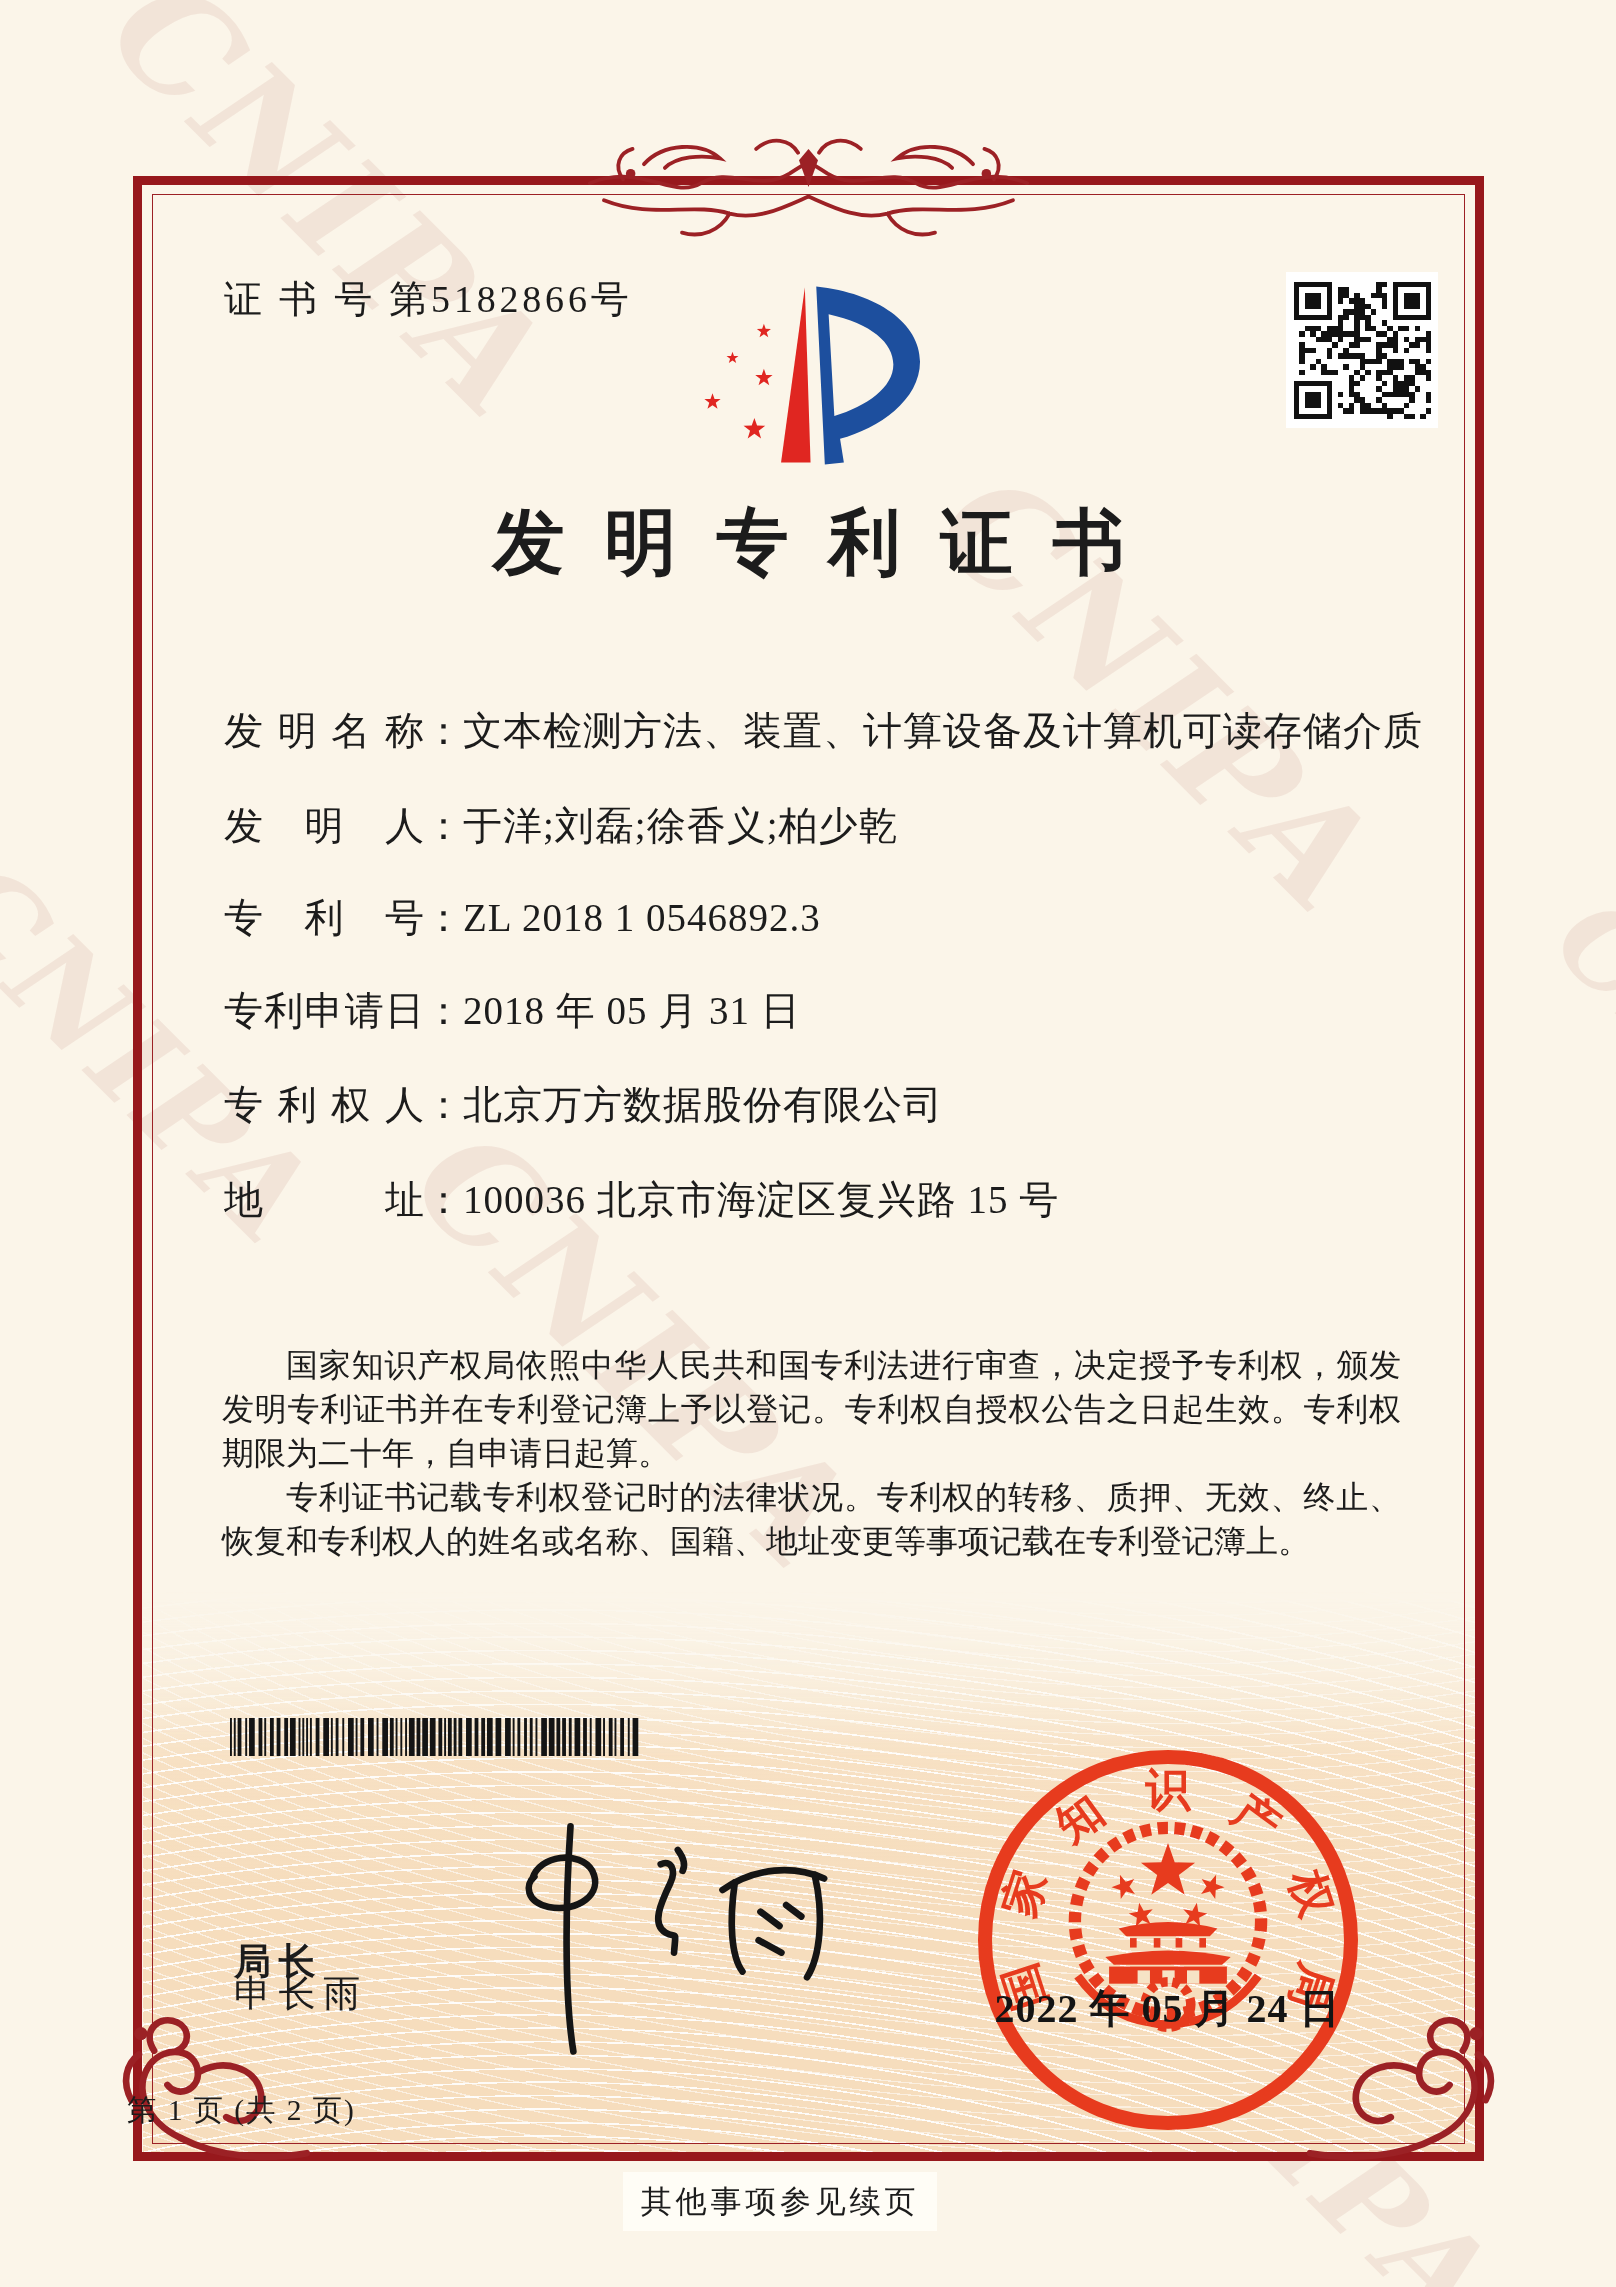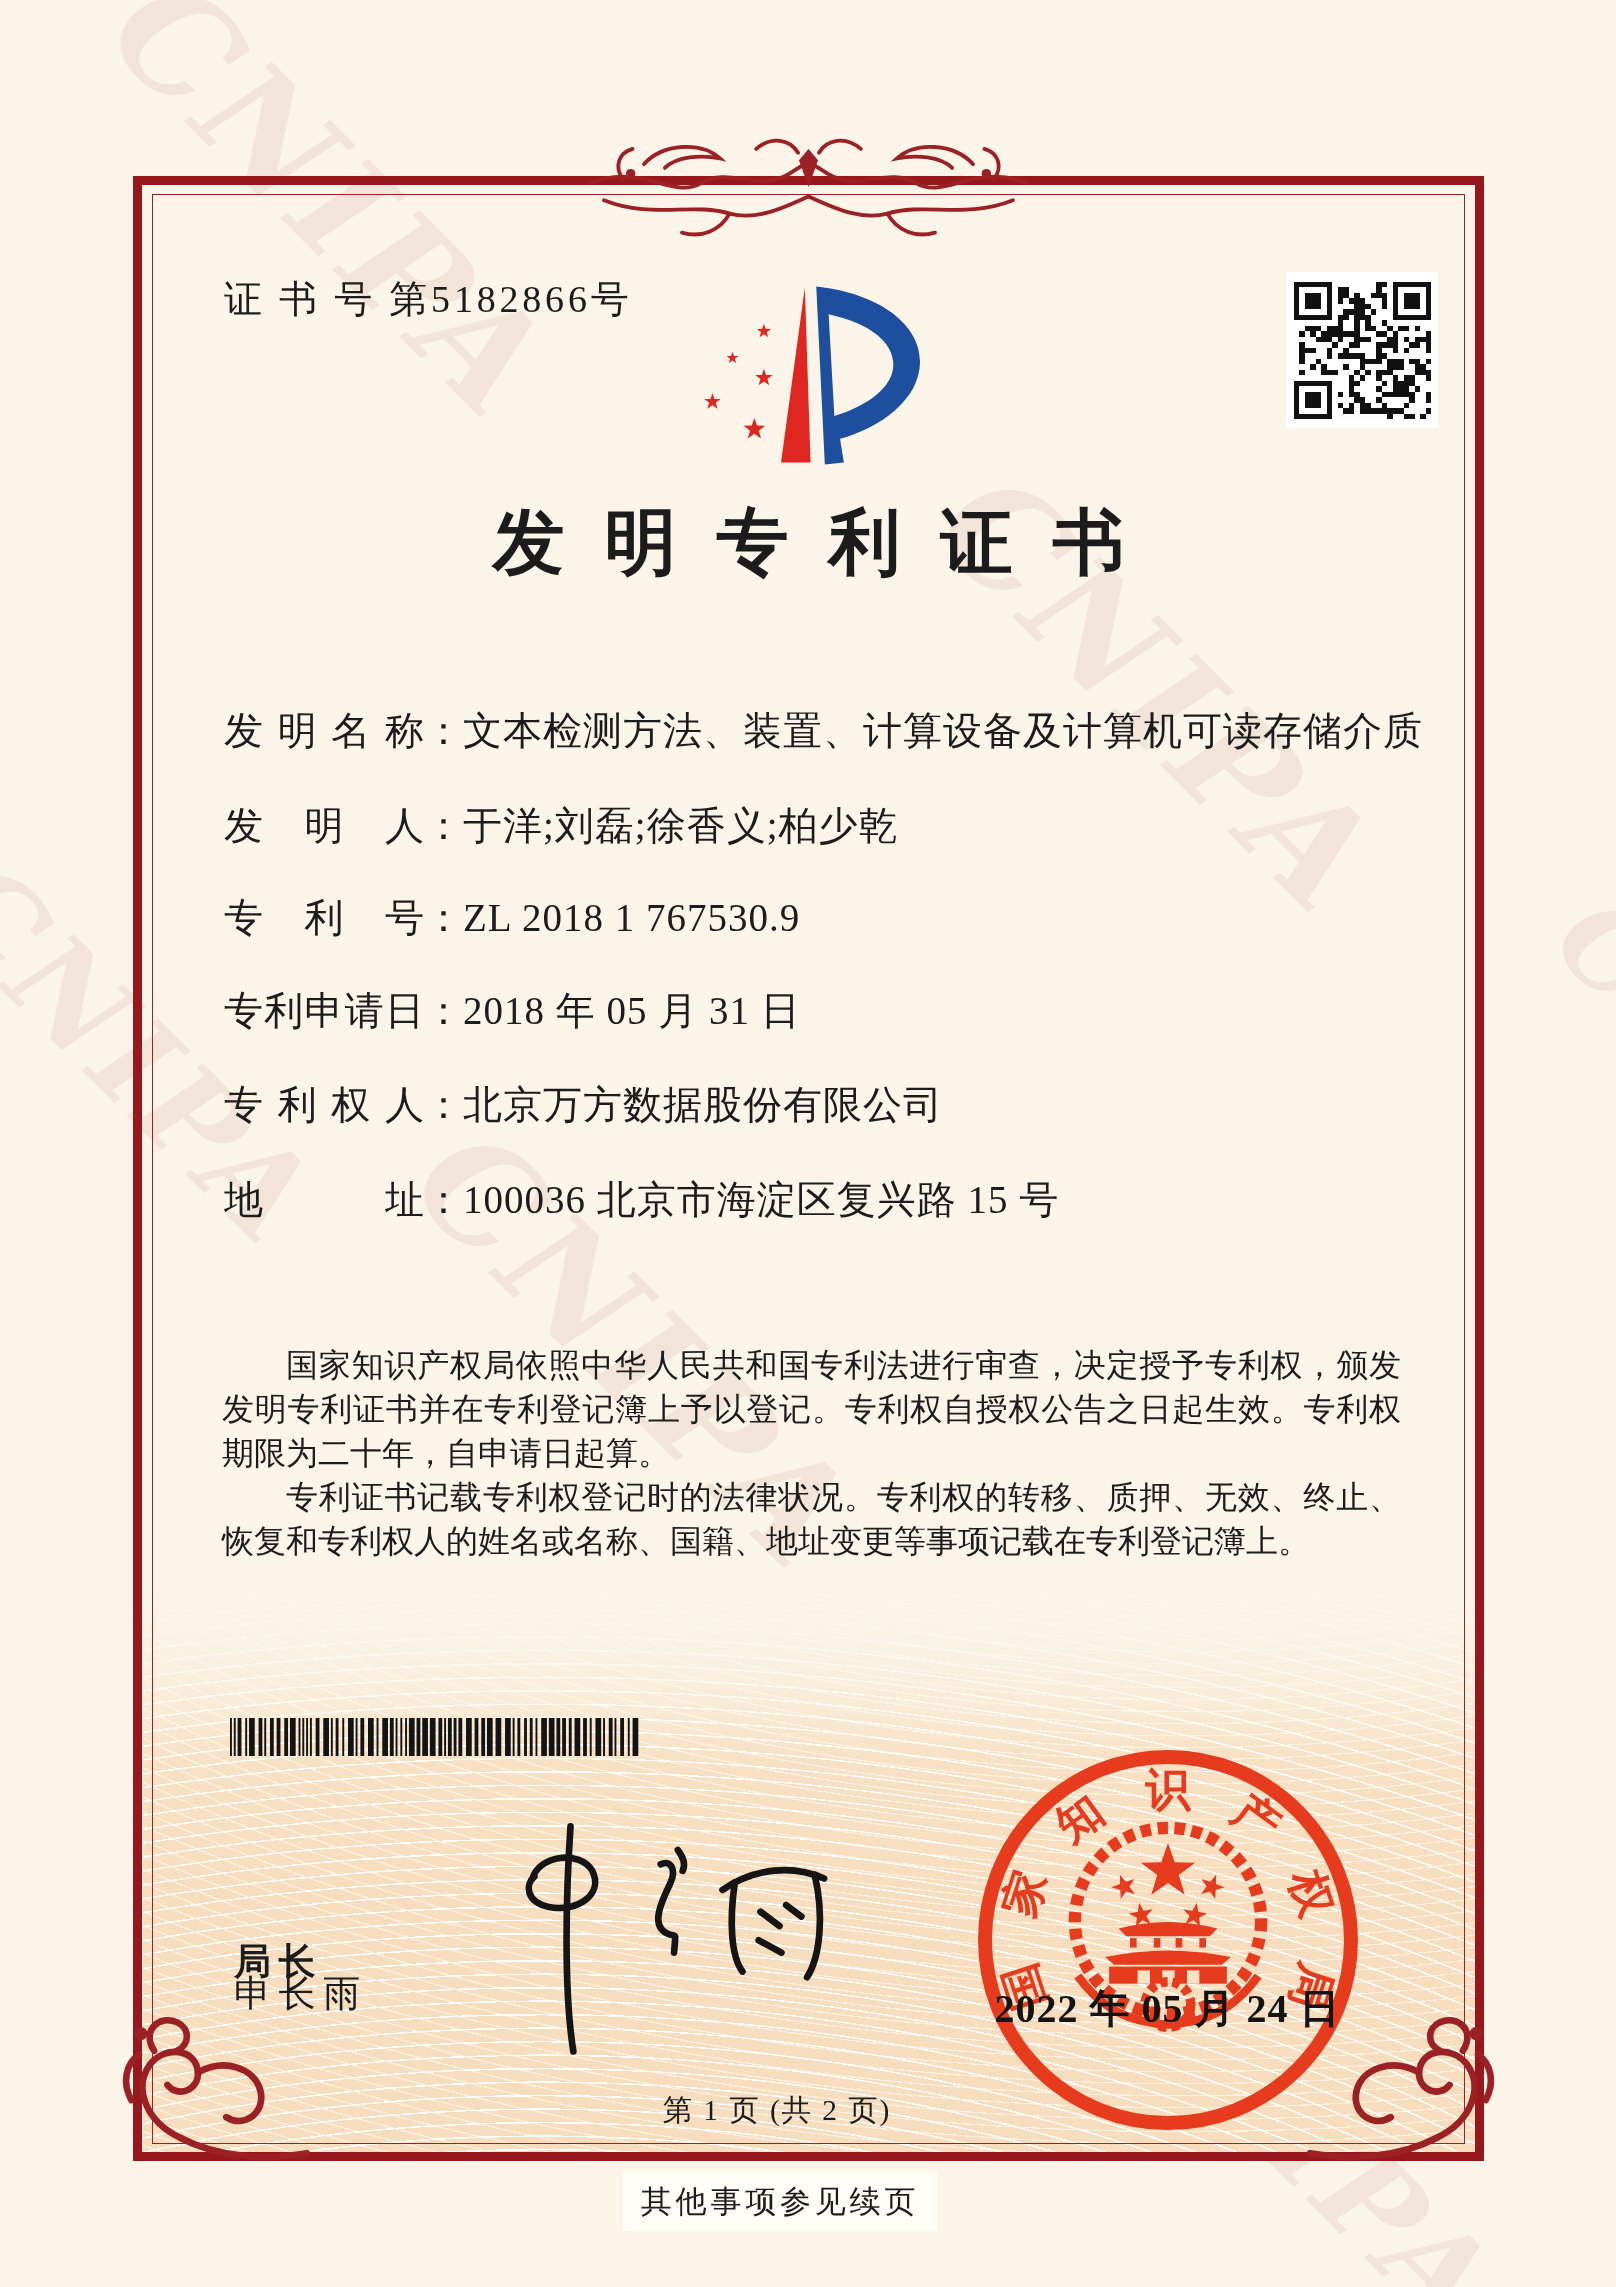--- a/index.html
+++ b/index.html
@@ -57,21 +57,21 @@
   .seal-char{
     position:absolute; left:50%; top:50%; z-index:2;
     font-size:45px; font-weight:bold; color:#e73b1e; line-height:1;
     font-family:"Liberation Serif","DejaVu Serif",serif;
   }
   .seal-emblem{position:absolute; left:50%; top:50%; transform:translate(-50%,-54%); z-index:1;}
   .seal-date{
     position:absolute; z-index:7; left:968px; top:1981px; width:399px; text-align:center;
     font-size:40px; font-weight:600; color:#141414; letter-spacing:1px; white-space:nowrap;
   }
-  .page-info{position:absolute; z-index:5; left:138px; width:1278px; top:2091px; text-align:center; font-size:29.5px; letter-spacing:1.9px;}
+  .page-info{position:absolute; z-index:5; left:127px; width:1278px; top:2091px; font-size:29.5px; letter-spacing:1.9px;}
   .cont-box{
     position:absolute; z-index:5; left:623px; top:2172px; width:314px; height:59px;
     background:#fffdf6; display:flex; align-items:center; justify-content:center;
     font-size:31px; letter-spacing:3.8px;
   }
 </style>
 </head>
 <body>
 
 <div class="page">
@@ -356,21 +356,21 @@
 
   <div class="title">发明专利证书</div>
 
   <div class="field" style="top:704px;">
     <span class="flabel">发明名称</span><span class="fcolon">：</span><span class="fvalue">文本检测方法、装置、计算设备及计算机可读存储介质</span>
   </div>
   <div class="field" style="top:799px;">
     <span class="flabel">发明人</span><span class="fcolon">：</span><span class="fvalue">于洋;刘磊;徐香义;柏少乾</span>
   </div>
   <div class="field" style="top:891px;">
-    <span class="flabel">专利号</span><span class="fcolon">：</span><span class="fvalue">ZL 2018 1 767530.9</span>
+    <span class="flabel">专利号</span><span class="fcolon">：</span><span class="fvalue">ZL 2018 1 0546892.3</span>
   </div>
   <div class="field" style="top:984px;">
     <span class="flabel">专利申请日</span><span class="fcolon">：</span><span class="fvalue">2018 年 05 月 31 日</span>
   </div>
   <div class="field" style="top:1078px;">
     <span class="flabel">专利权人</span><span class="fcolon">：</span><span class="fvalue">北京万方数据股份有限公司</span>
   </div>
   <div class="field" style="top:1173px;">
     <span class="flabel">地址</span><span class="fcolon">：</span><span class="fvalue">100036 北京市海淀区复兴路 15 号</span>
   </div>

